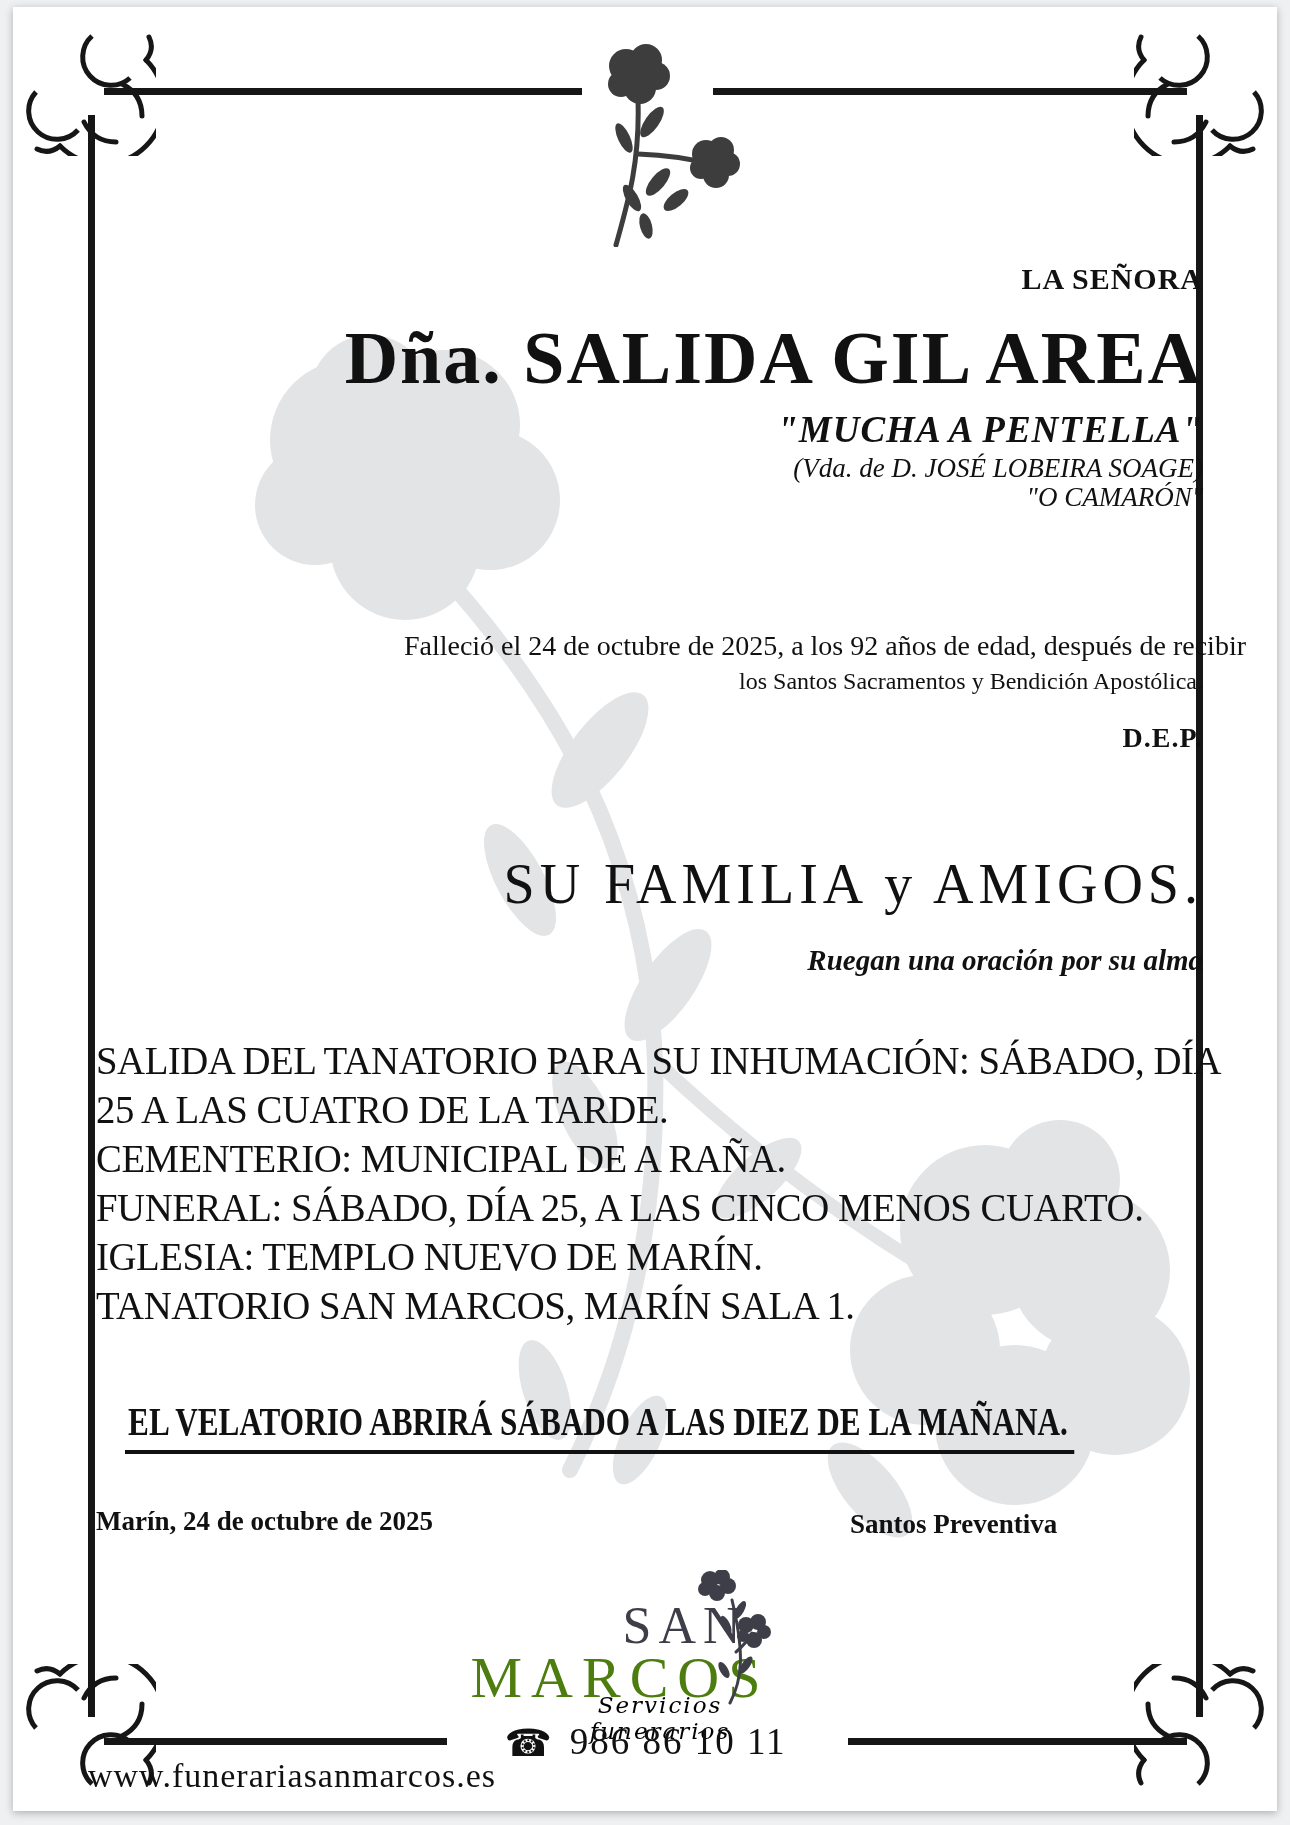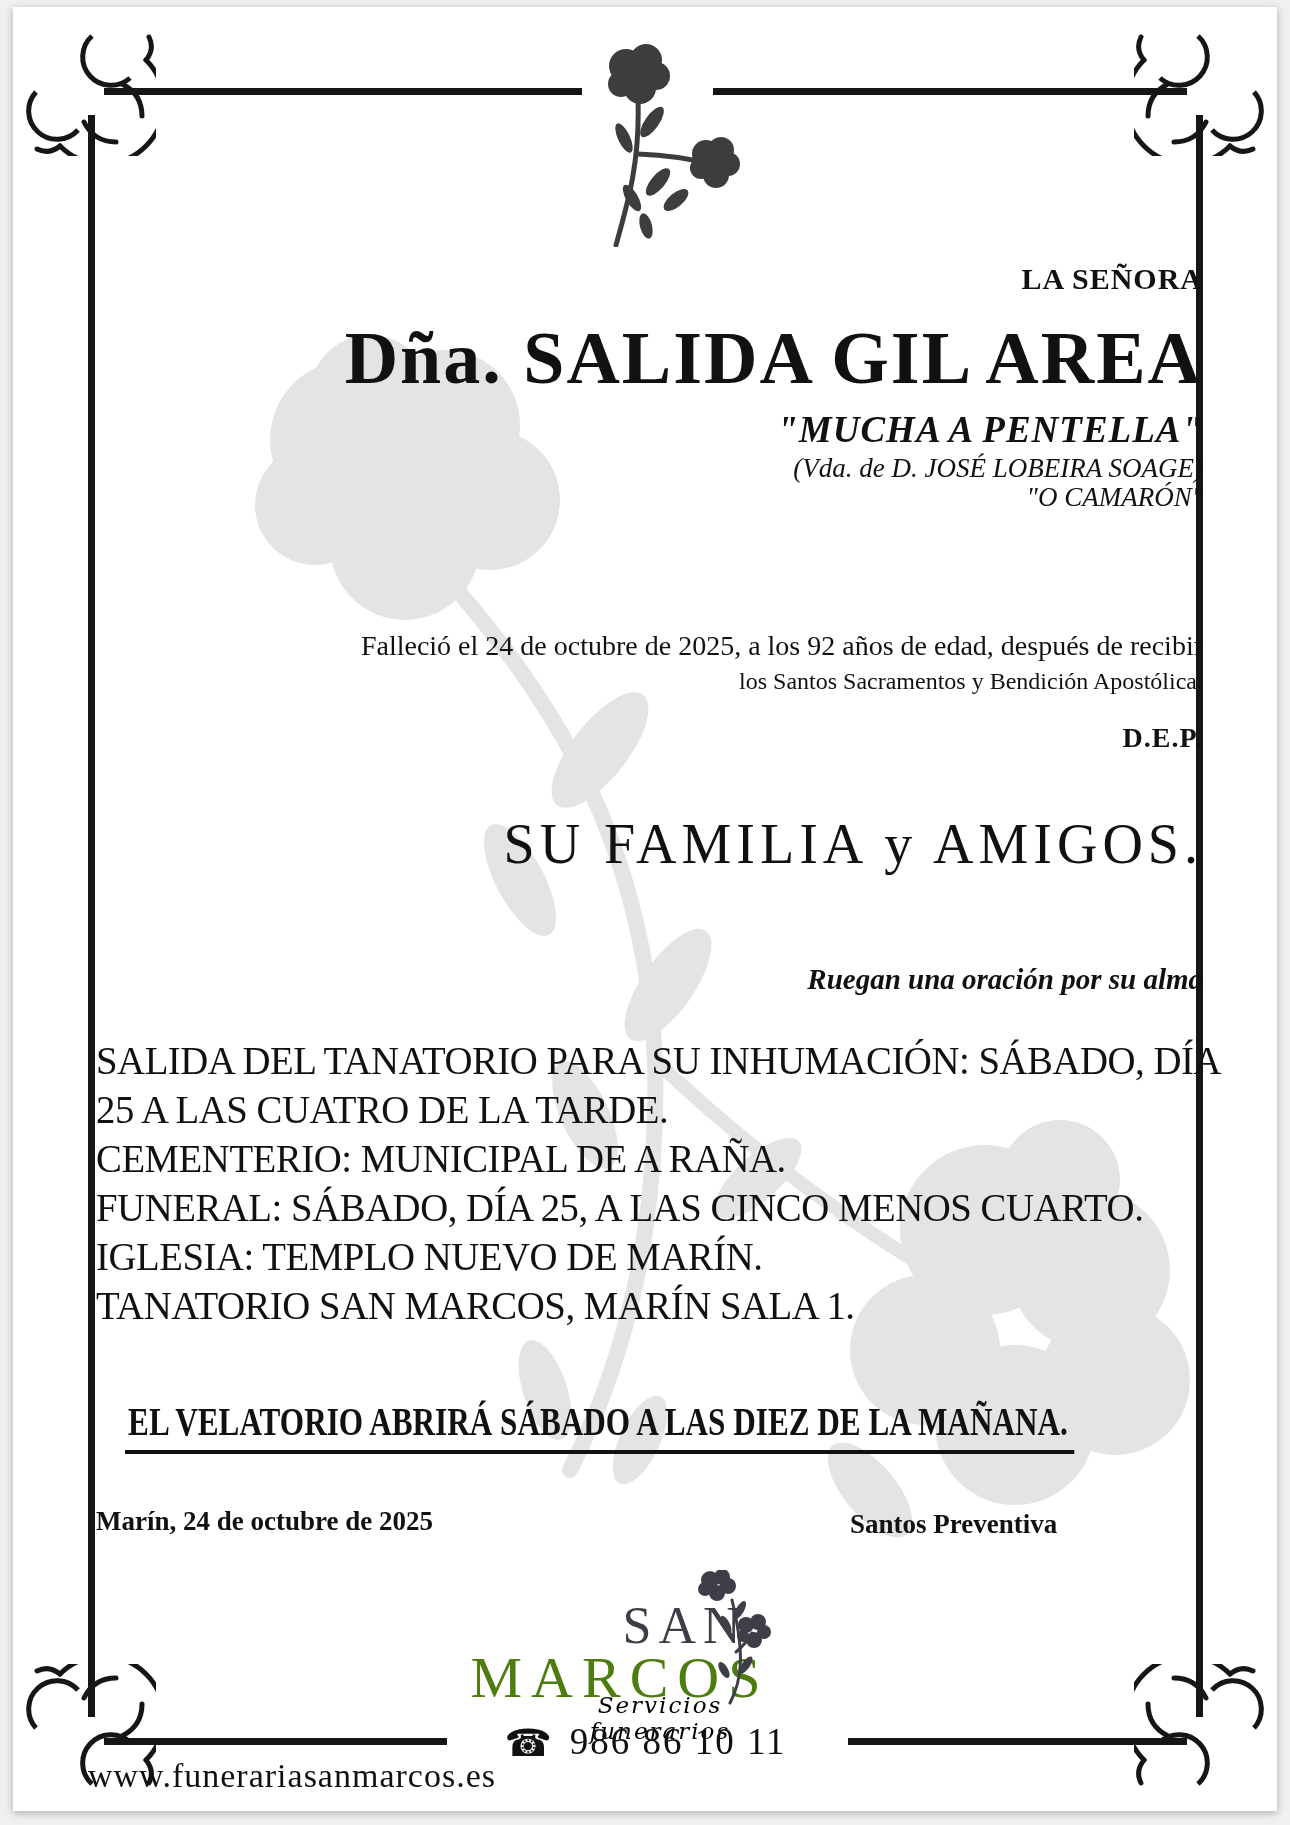--- a/index.html
+++ b/index.html
@@ -19,25 +19,25 @@
   
   .frame-line{position:absolute;background:#161616;}
   
   svg{display:block;}
   .center-band{position:absolute;left:88px;width:1115px;text-align:right;}
   .honorific{top:262px;font-size:30px;font-weight:bold;letter-spacing:1px;}
   .deceased-name{top:316px;font-size:74px;font-weight:bold;letter-spacing:2px;white-space:nowrap;}
   .nickname{top:408px;font-size:37px;font-weight:bold;font-style:italic;letter-spacing:1px;}
   .widow{top:453px;font-size:27px;font-style:italic;}
   .widow-nick{top:482px;font-size:27px;font-style:italic;}
-  .death-line1{top:630px;font-size:28px;}
+  .death-line1{top:630px;font-size:28px;padding-left:43px;}
   .death-line2{top:668px;font-size:24px;}
   .dep{top:722px;font-size:28px;font-weight:bold;letter-spacing:1px;}
-  .family{top:812px;font-size:56px;letter-spacing:5px;white-space:nowrap;}
-  .prayer{top:944px;font-size:29px;font-weight:bold;font-style:italic;margin-top:19px;}
+  .family{top:852px;font-size:56px;letter-spacing:5px;white-space:nowrap;}
+  .prayer{top:944px;font-size:29px;font-weight:bold;font-style:italic;}
   .details{
     position:absolute;left:96px;top:1036px;width:1108px;
     font-size:40px;line-height:49px;letter-spacing:-0.5px;
   }
   .details div{white-space:nowrap;transform:scaleX(0.97);transform-origin:left center;}
   .velatorio{
     position:absolute;left:125px;top:1398px;
     font-size:40px;font-weight:bold;white-space:nowrap;
     transform:scaleX(0.78);transform-origin:left center;
   }

